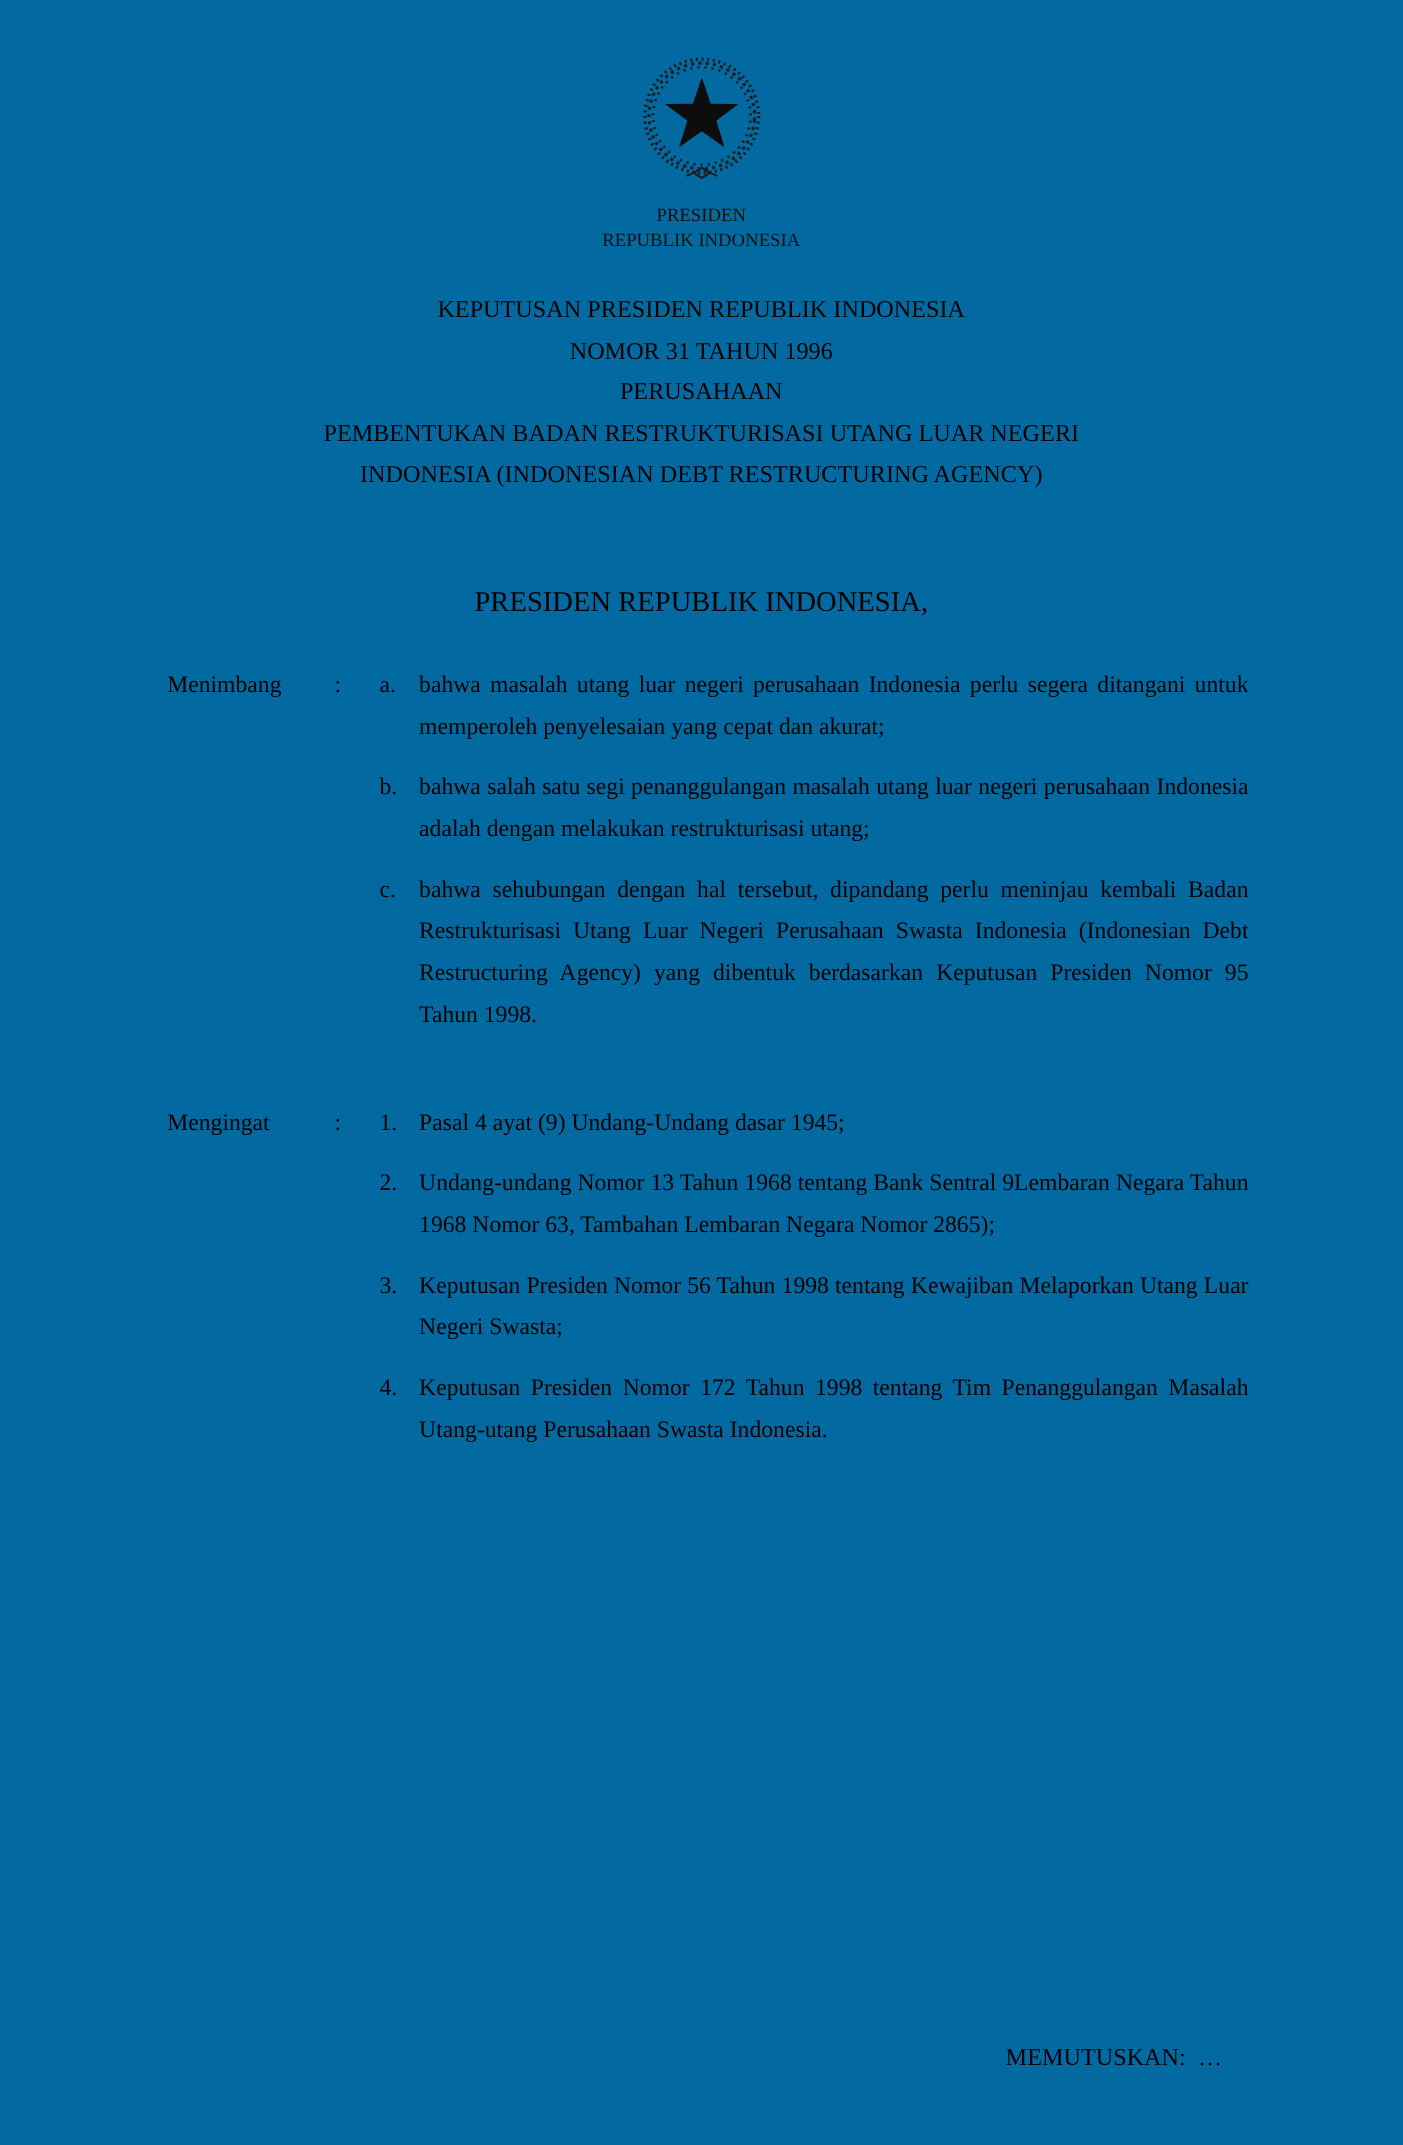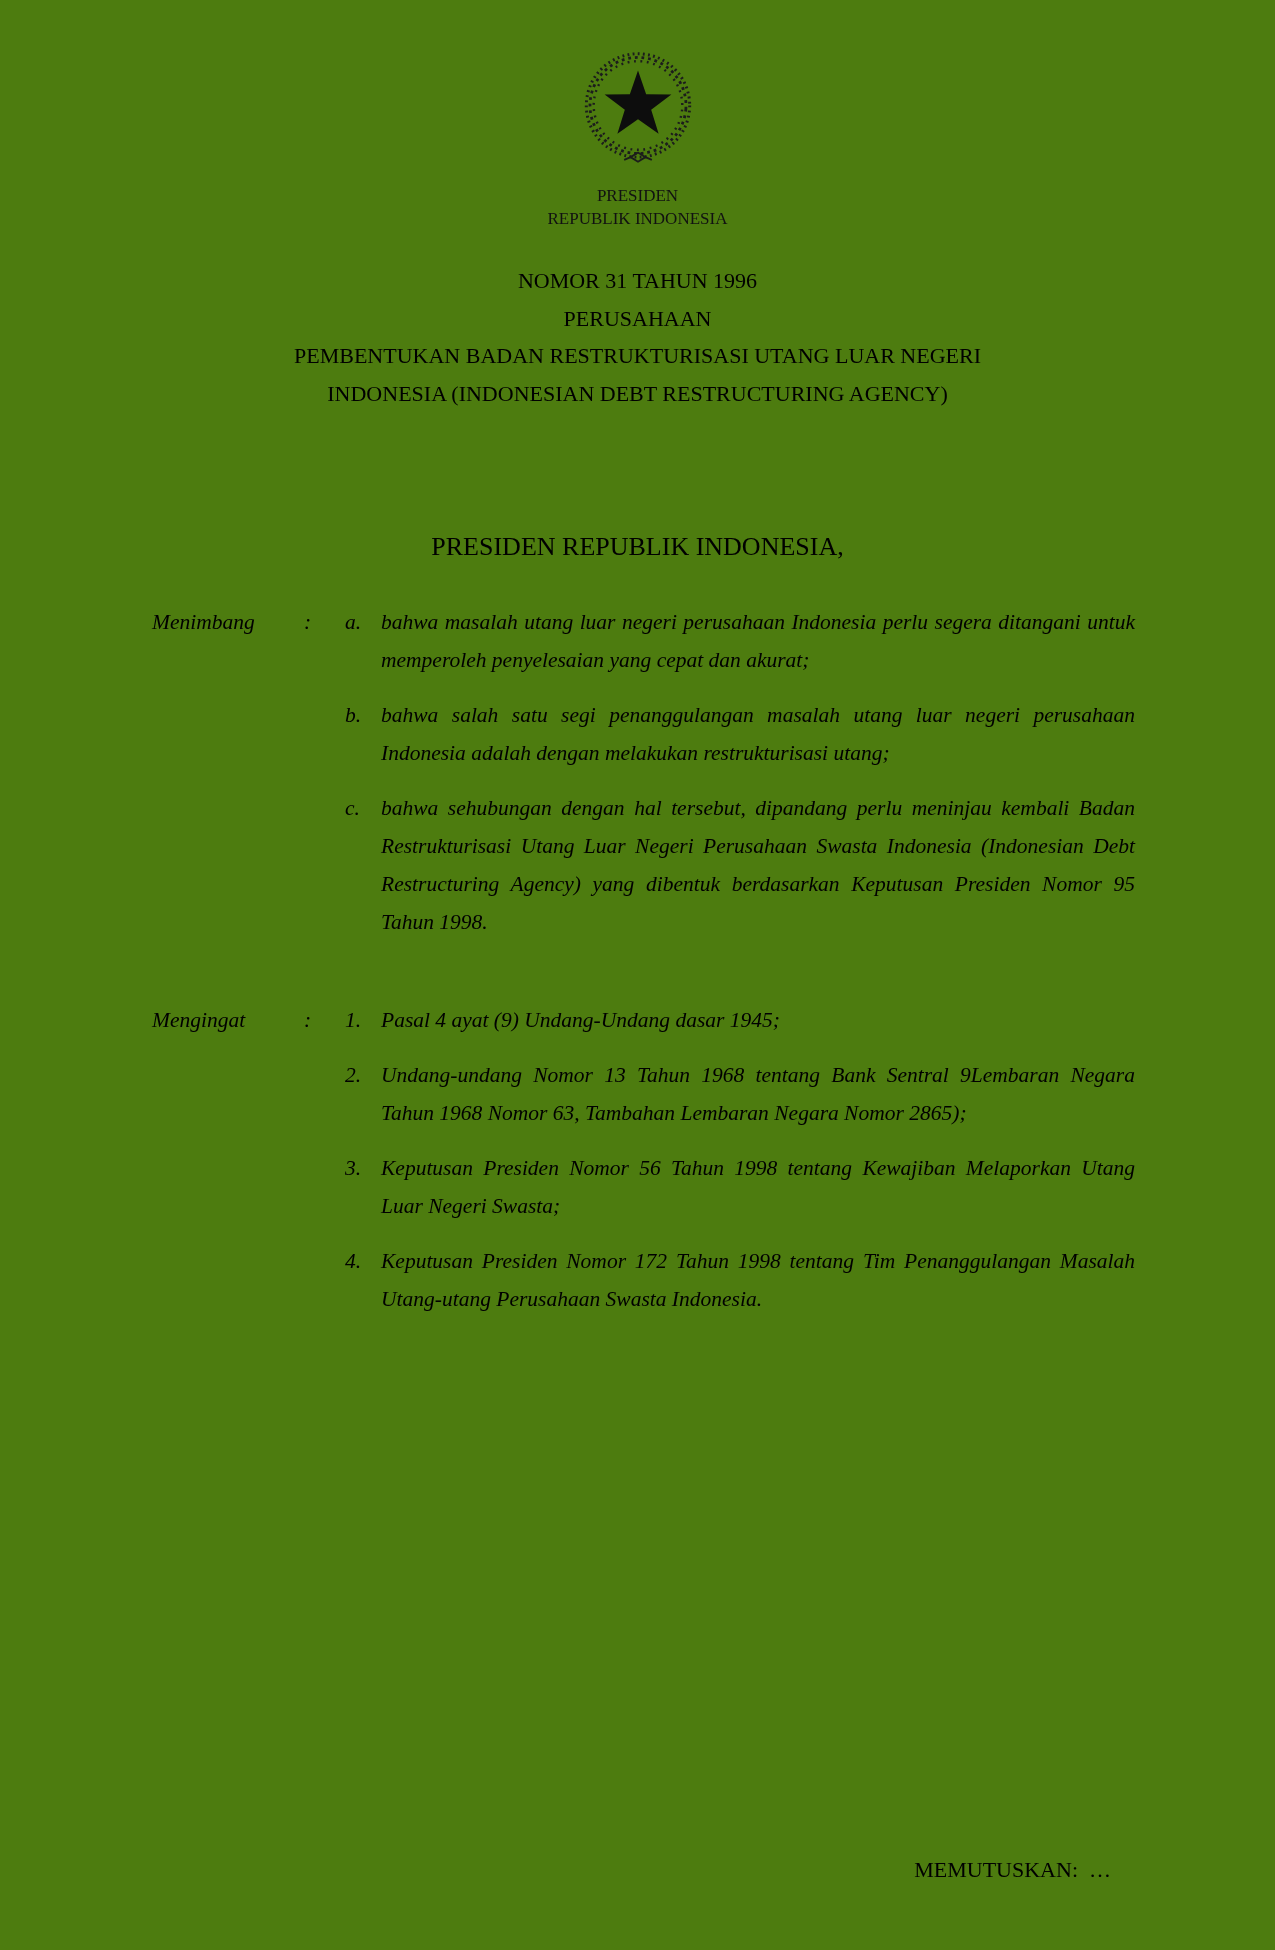--- a/index.html
+++ b/index.html
@@ -2,21 +2,21 @@
 <html><head>
 <meta charset="utf-8">
 <style>
   * { margin: 0; padding: 0; box-sizing: border-box; }
   html, body { background: #e9e9e9; }
   .page {
     width: 1275px;
     height: 1950px;
     margin: 0 auto;
     position: relative;
-    background: #4d7c0f;
+    background: #0369a1;
     font-family: "Liberation Serif", "DejaVu Serif", serif;
     color: #000000;
     overflow: hidden;
   }
 
   
   .letterhead {
     position: absolute;
     top: 48px;
     left: 0;
@@ -57,21 +57,20 @@
     position: absolute;
     top: 603px;
     left: 152px;
     width: 983px;
     font-size: 21.5px;
   }
   .section {
     display: grid;
     grid-template-columns: 152px 41px 1fr;
     align-items: start;
-    font-style: italic;
   }
   .section.second { margin-top: 60px; }
   .section-label, .section-colon { line-height: 38px; }
   .items { }
   .item {
     display: grid;
     grid-template-columns: 36px 1fr;
     margin-bottom: 17px;
   }
   .item:last-child { margin-bottom: 0; }
@@ -108,20 +107,21 @@
       <polygon points="65,24 73.82,49.86 101.14,50.26 79.27,66.64 87.34,92.74 65,77 42.66,92.74 50.73,66.64 28.86,50.26 56.18,49.86" fill="#0d0d0d"></polygon>
 
       <path d="M57 118 l8 -5 8 5 -8 5 z" fill="none" stroke="#1c1c1c" stroke-width="2"></path>
       <path d="M50 121 l7 -3 M80 121 l-7 -3" fill="none" stroke="#1c1c1c" stroke-width="2"></path>
     </svg>
     <div class="letterhead-text">PRESIDEN</div>
     <div class="letterhead-text">REPUBLIK INDONESIA</div>
   </div>
 
   <div class="title-block">
+    <div class="title-line">KEPUTUSAN PRESIDEN REPUBLIK INDONESIA</div>
     <div class="title-line">NOMOR 31 TAHUN 1996</div>
     <div class="title-line">PERUSAHAAN</div>
     <div class="title-line">PEMBENTUKAN BADAN RESTRUKTURISASI UTANG LUAR NEGERI</div>
     <div class="title-line">INDONESIA (INDONESIAN DEBT RESTRUCTURING AGENCY)</div>
   </div>
 
   <div class="salutation">PRESIDEN REPUBLIK INDONESIA,</div>
 
   <div class="body-block">
 

